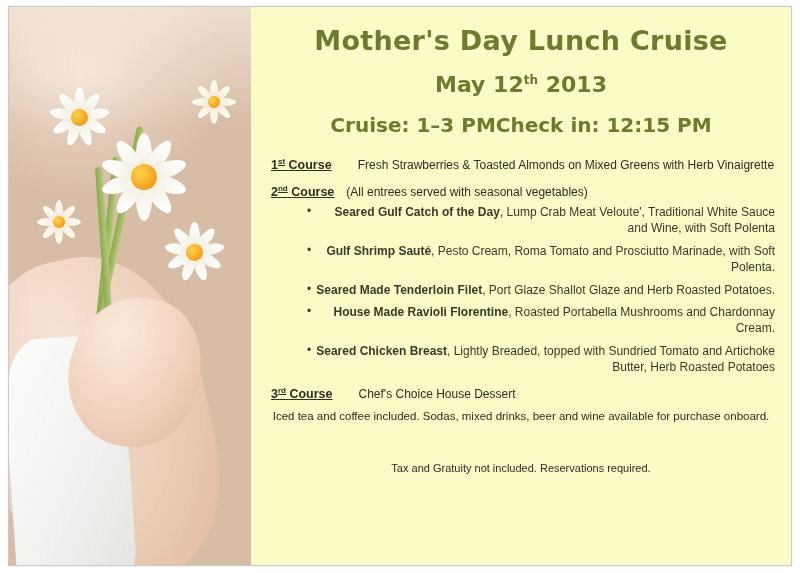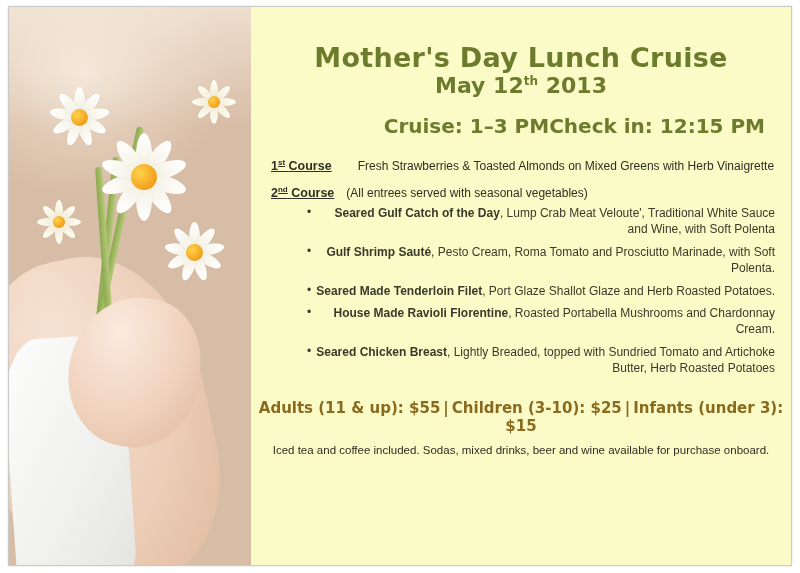--- a/index.html
+++ b/index.html
@@ -124,33 +124,34 @@
     padding: 0;
     color: #3a3a2a;
   }
   .title {
     text-align: center;
     color: #6d7c2c;
     font-family: "DejaVu Sans", sans-serif;
     font-size: 27px;
     font-weight: 700;
     letter-spacing: 0.3px;
-    margin-top: 35px;
+    margin-top: 18px;
   }
   .subtitle {
     text-align: center;
     color: #6d7c2c;
     font-family: "DejaVu Sans", sans-serif;
     font-size: 22px;
     font-weight: 700;
+    margin-top: 16px;
   }
   .subtitle sup { font-size: 12px; }
   .times {
     display: flex;
-    justify-content: flex-end;
+    justify-content: center;
     padding: 0 26px;
     margin-top: 16px;
     color: #6d7c2c;
     font-family: "DejaVu Sans", sans-serif;
     font-size: 20px;
     font-weight: 700;
   }
   .courses {
     margin-top: 20px;
     padding: 0 16px 0 20px;
@@ -322,26 +323,27 @@
         </div>
 
         <ul class="entrees">
           <li><b>Seared Gulf Catch of the Day</b><span>, Lump Crab Meat Veloute', Traditional White Sauce and Wine, with Soft Polenta</span></li>
           <li><b>Gulf Shrimp Sauté</b><span>, Pesto Cream, Roma Tomato and Prosciutto Marinade, with Soft Polenta.</span></li>
           <li><b>Seared Made Tenderloin Filet</b><span>, Port Glaze Shallot Glaze and Herb Roasted Potatoes.</span></li>
           <li><b>House Made Ravioli Florentine</b><span>, Roasted Portabella Mushrooms and Chardonnay Cream.</span></li>
           <li><b>Seared Chicken Breast</b><span>, Lightly Breaded, topped with Sundried Tomato and Artichoke Butter, Herb Roasted Potatoes</span></li>
         </ul>
 
-      </div>
-
-      <div class="prices">
-        <span>Adults (11 &amp; up): $55</span><span class="sep">|</span><span>Children (3-10): $25</span><span class="sep">|</span><span>Infants (under 3): $15</span>
-      </div>
+        <div class="course-head third">
+          <span class="lbl"><span>3</span><sup>rd</sup> <span>Course</span></span><span class="course-inline">Chef's Choice House Dessert</span>
+        </div>
+      </div>
+
 
       <div class="beverage">Iced tea and coffee included. Sodas, mixed drinks, beer and wine available for purchase onboard.</div>
 
       <div class="footnotes">
+        <div>Tax and Gratuity not included. Reservations required.</div>
       </div>
 
     </div>
   </div>
 </div>
 
 </body></html>

